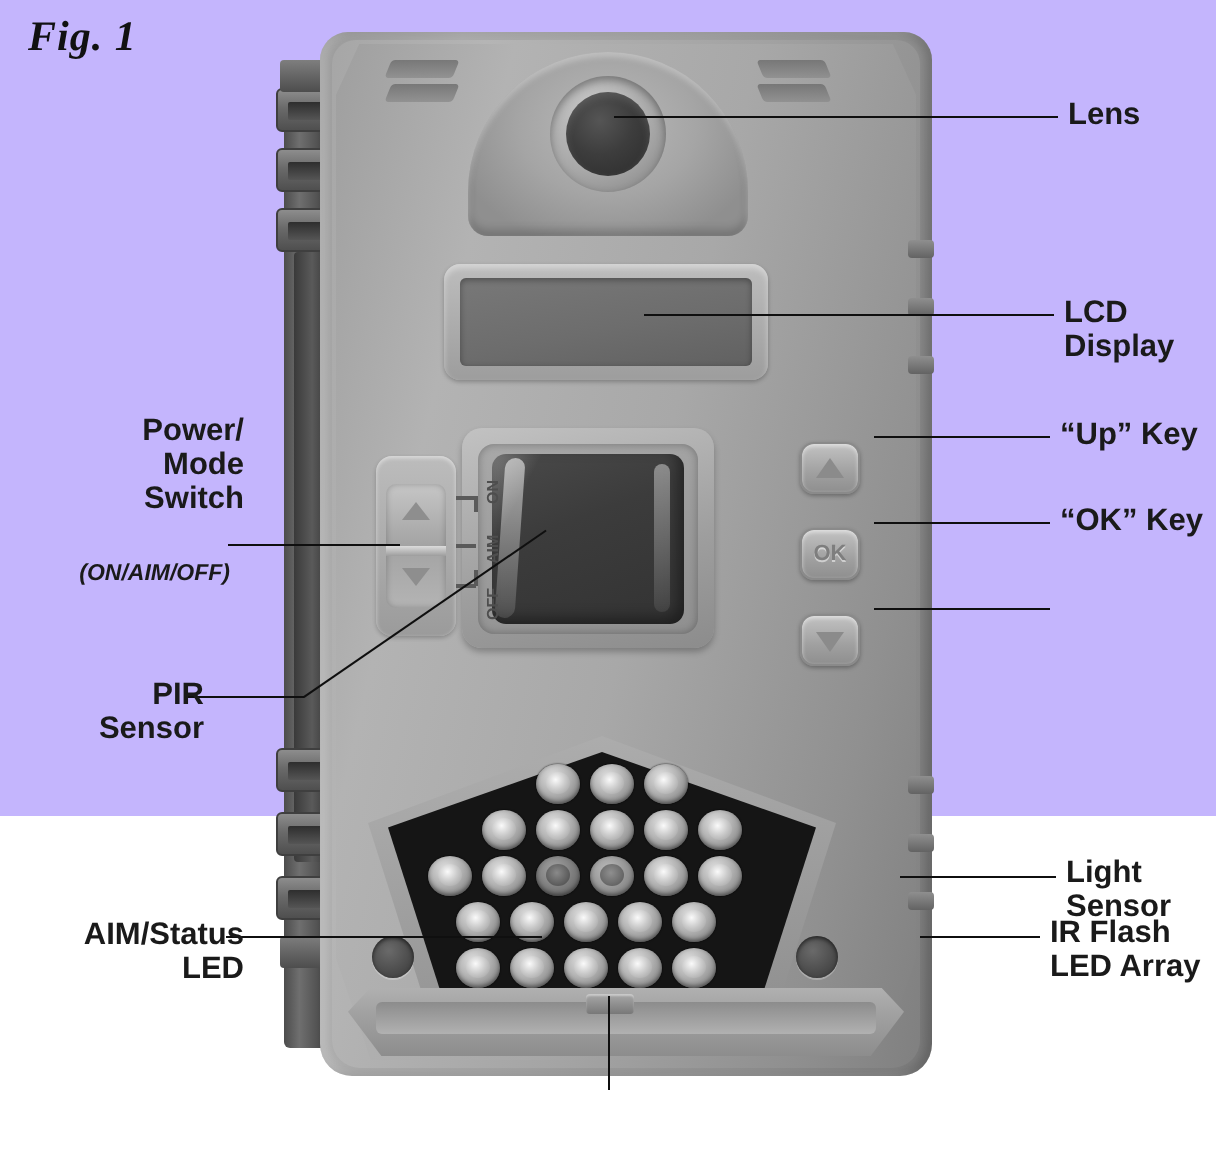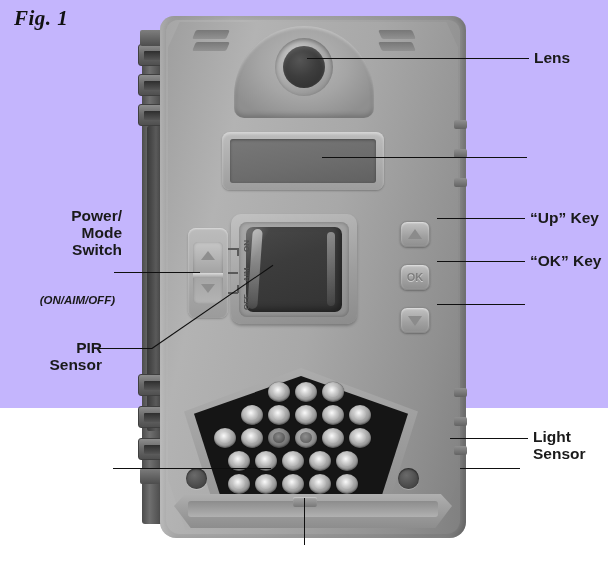--- a/index.html
+++ b/index.html
@@ -609,33 +609,39 @@
   <div class="leader" style="left:94px; top:348px; width:58px;"></div>
   <div class="leader-diag" style="left:152px; top:348px; width:147px; transform: rotate(-34.5deg);"></div>
 
   <div class="leader" style="left:113px; top:468px; width:73px;"></div>
   <div class="leader" style="left:186px; top:468px; width:85px;"></div>
 
   <div class="leader-v" style="left:304px; top:498px; height:47px;"></div>
 
   <div class="label right" style="left:534px; top:49px;">Lens</div>
 
+  <div class="label right" style="left:532px; top:148px;">LCD
+Display</div>
 
   <div class="label right" style="left:530px; top:209px;">“Up” Key</div>
 
   <div class="label right" style="left:530px; top:252px;">“OK” Key</div>
 
 
   <div class="label right" style="left:533px; top:428px;">Light
 Sensor</div>
 
+  <div class="label right" style="left:525px; top:458px;">IR Flash
+LED Array</div>
 
   <div class="label left" style="left:0px; top:207px; width:110px;">Power/
 Mode
 Switch</div>
-  <div class="sub-label" style="left:0px; top:294px; width:115px;">(ON/AIM/OFF)</div>
+  <div class="sub-label" style="left:0px; top:281px; width:115px;">(ON/AIM/OFF)</div>
 
   <div class="label left" style="left:0px; top:339px; width:90px;">PIR
 Sensor</div>
 
+  <div class="label left" style="left:0px; top:459px; width:110px;">AIM/Status
+LED</div>
 
 
 </div>
 
 </body></html>

